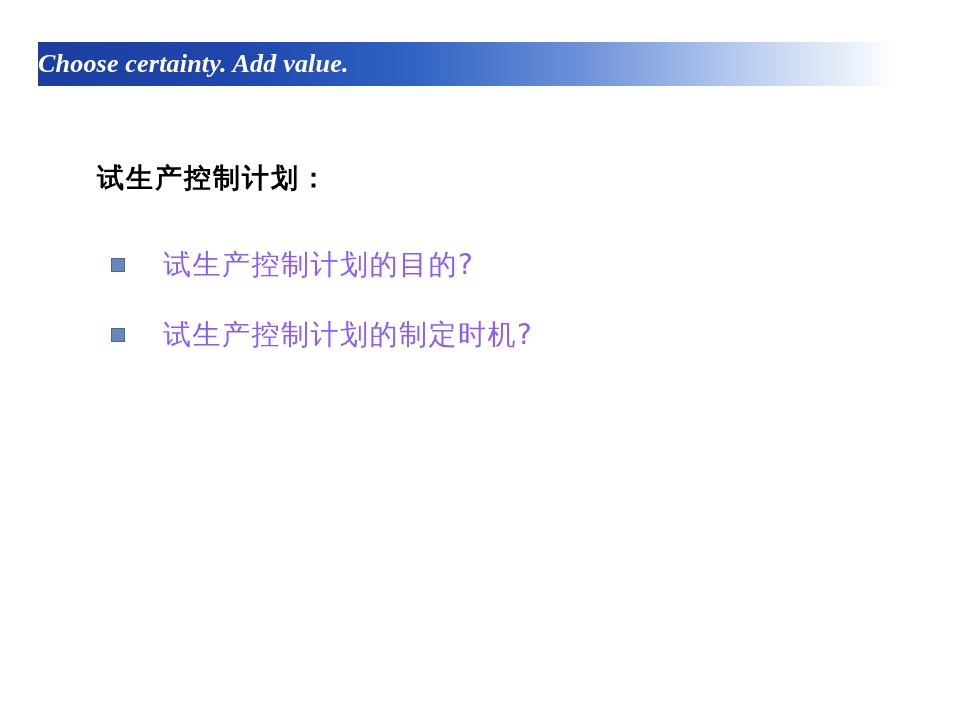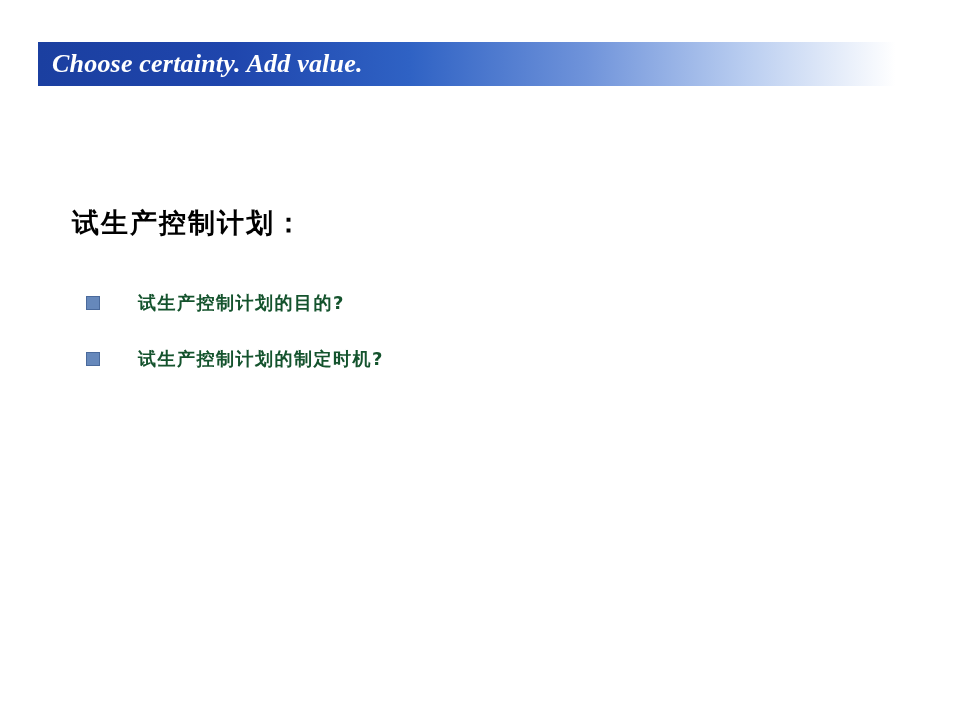--- a/index.html
+++ b/index.html
@@ -37,30 +37,28 @@
     display: flex;
     align-items: center;
   }
   .banner-text {
     color: #ffffff;
     font-family: "Liberation Serif", serif;
     font-style: italic;
     font-weight: bold;
     font-size: 26px;
     letter-spacing: 0.2px;
-    padding-left: 14px;
     white-space: nowrap;
   }
   
   .content {
     position: absolute;
-    left: 72px;
+    left: 97px;
     top: 160px;
     width: 800px;
-    margin-top: 45px;
   }
   .heading {
     font-family: "DejaVu Sans", sans-serif;
     font-weight: bold;
     font-size: 27px;
     color: #000000;
     letter-spacing: 2px;
     margin: 0 0 50px 0;
     white-space: nowrap;
   }
@@ -78,23 +76,23 @@
     width: 12px;
     height: 12px;
     background: #6688bb;
     border: 1px solid #4a6a9c;
     margin-right: 38px;
     margin-left: 14px;
     flex: 0 0 auto;
   }
   .bullet-text {
     font-family: "DejaVu Sans", sans-serif;
-    font-weight: bold;
-    font-size: 18px;
-    color: #14532d;
+    font-weight: normal;
+    font-size: 28px;
+    color: #8b5cf6;
     letter-spacing: 1.5px;
     white-space: nowrap;
   }
 </style>
 </head>
 <body>
 
 <div class="slide">
 
   <div class="banner">

